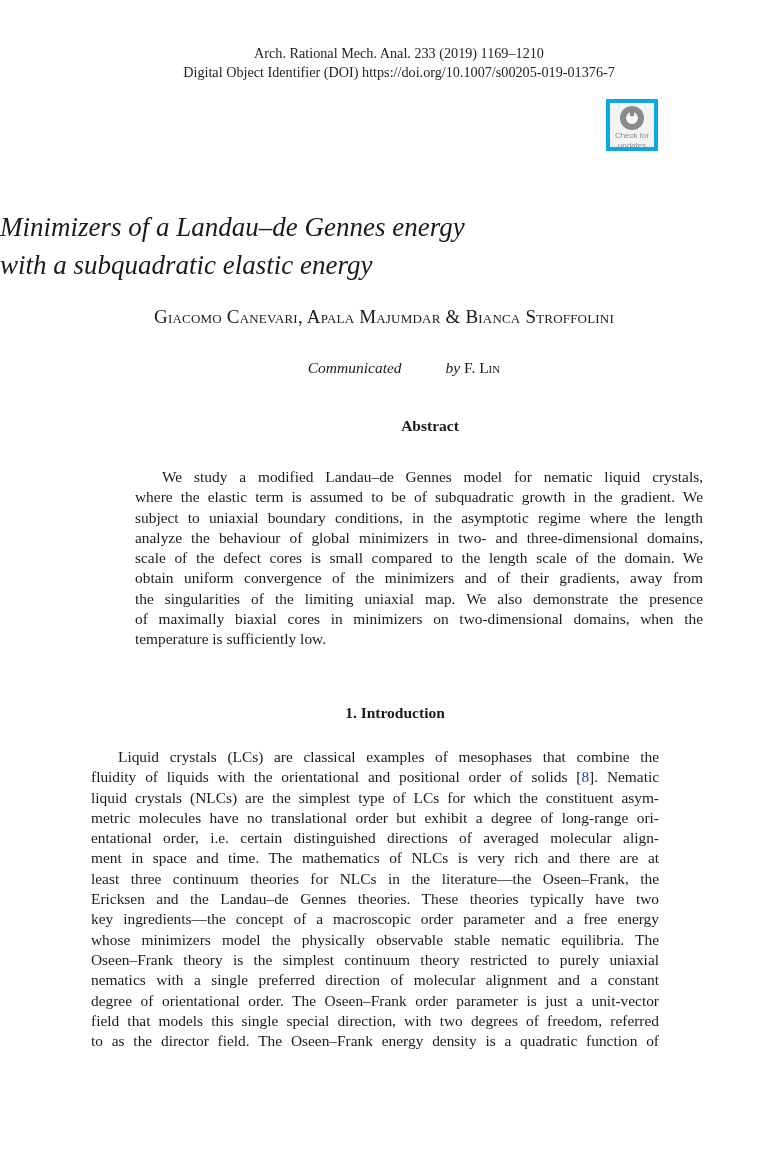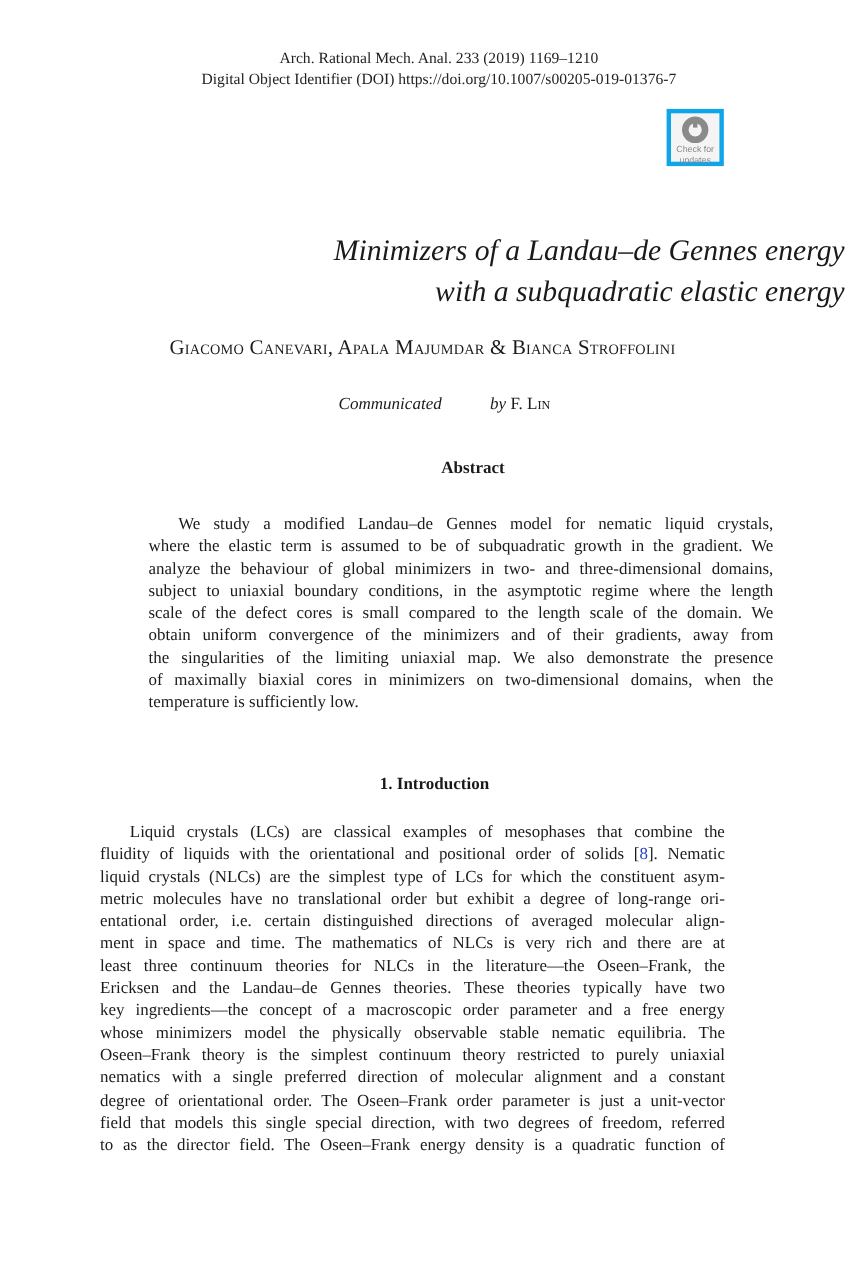--- a/index.html
+++ b/index.html
@@ -9,21 +9,21 @@
             font-size: 14.2px; line-height: 19px; color: #222; padding-left: 15px; }
   .badge { position: absolute; left: 606px; top: 99px; width: 52px; height: 52px;
            border: 4px solid #0ea5e9; background: #f4f4f4; box-sizing: border-box; text-align: center; }
   .badge .circle { width: 24px; height: 24px; border-radius: 50%; margin: 3px auto 0;
                    background: #8a8a8a; position: relative; }
   .badge .circle::after { content: ""; position: absolute; left: 6px; top: 6px; width: 12px; height: 12px;
                           border-radius: 50%; background: #f4f4f4; }
   .badge .circle::before { content: ""; position: absolute; left: 10px; top: 2px; width: 4px; height: 8px;
                            background: #8a8a8a; z-index: 2; }
   .badge .btxt { font-family: "Liberation Sans", sans-serif; font-size: 8px; line-height: 8px; color: #8a8a8a; margin-top: 2px; }
-  .title { position: absolute; top: 208px; left: 0; width: 768px; text-align: right;
+  .title { position: absolute; top: 208px; left: 0; width: 768px; text-align: left;
            font-style: italic; font-size: 27px; line-height: 38px; color: #1a1a1a; }
   .authors { position: absolute; top: 306px; left: 0; width: 768px; text-align: center;
              font-size: 19px; font-variant: small-caps; letter-spacing: 0.2px; }
   .communicated { position: absolute; top: 359px; left: 0; width: 768px; text-align: center; font-size: 15.5px; }
   .communicated .by { font-style: italic; margin-left: 40px; }
   .communicated .name { font-variant: small-caps; }
   .section-head { position: absolute; left: 0; width: 768px; text-align: center; font-weight: bold; font-size: 15.5px; }
   .para { position: absolute; left: 91px; width: 568px; font-size: 15.4px; line-height: 20.3px;
           text-align: justify; hyphens: manual; }
   .para .line { display: block; text-align: justify; text-align-last: justify; height: 20.3px; white-space: nowrap; }
@@ -56,22 +56,22 @@
   <span class="by">Communicated</span>
   <span class="by">by</span>
   <span class="name">F. Lin</span>
 </div>
 
 <div class="section-head" style="top:417px;padding-left:46px;">Abstract</div>
 
 <div class="para" style="top:467px;margin-left:44px;">
   <span class="line indent">We study a modified Landau–de Gennes model for nematic liquid crystals,</span>
   <span class="line">where the elastic term is assumed to be of subquadratic growth in the gradient. We</span>
+  <span class="line">subject to uniaxial boundary conditions, in the asymptotic regime where the length</span>
   <span class="line">analyze the behaviour of global minimizers in two- and three-dimensional domains,</span>
-  <span class="line">subject to uniaxial boundary conditions, in the asymptotic regime where the length</span>
   <span class="line">scale of the defect cores is small compared to the length scale of the domain. We</span>
   <span class="line">obtain uniform convergence of the minimizers and of their gradients, away from</span>
   <span class="line">the singularities of the limiting uniaxial map. We also demonstrate the presence</span>
   <span class="line">of maximally biaxial cores in minimizers on two-dimensional domains, when the</span>
   <span class="line last">temperature is sufficiently low.</span>
 </div>
 
 <div class="section-head" style="top:704px;padding-left:11px;">1. Introduction</div>
 
 <div class="para" style="top:747px;">

